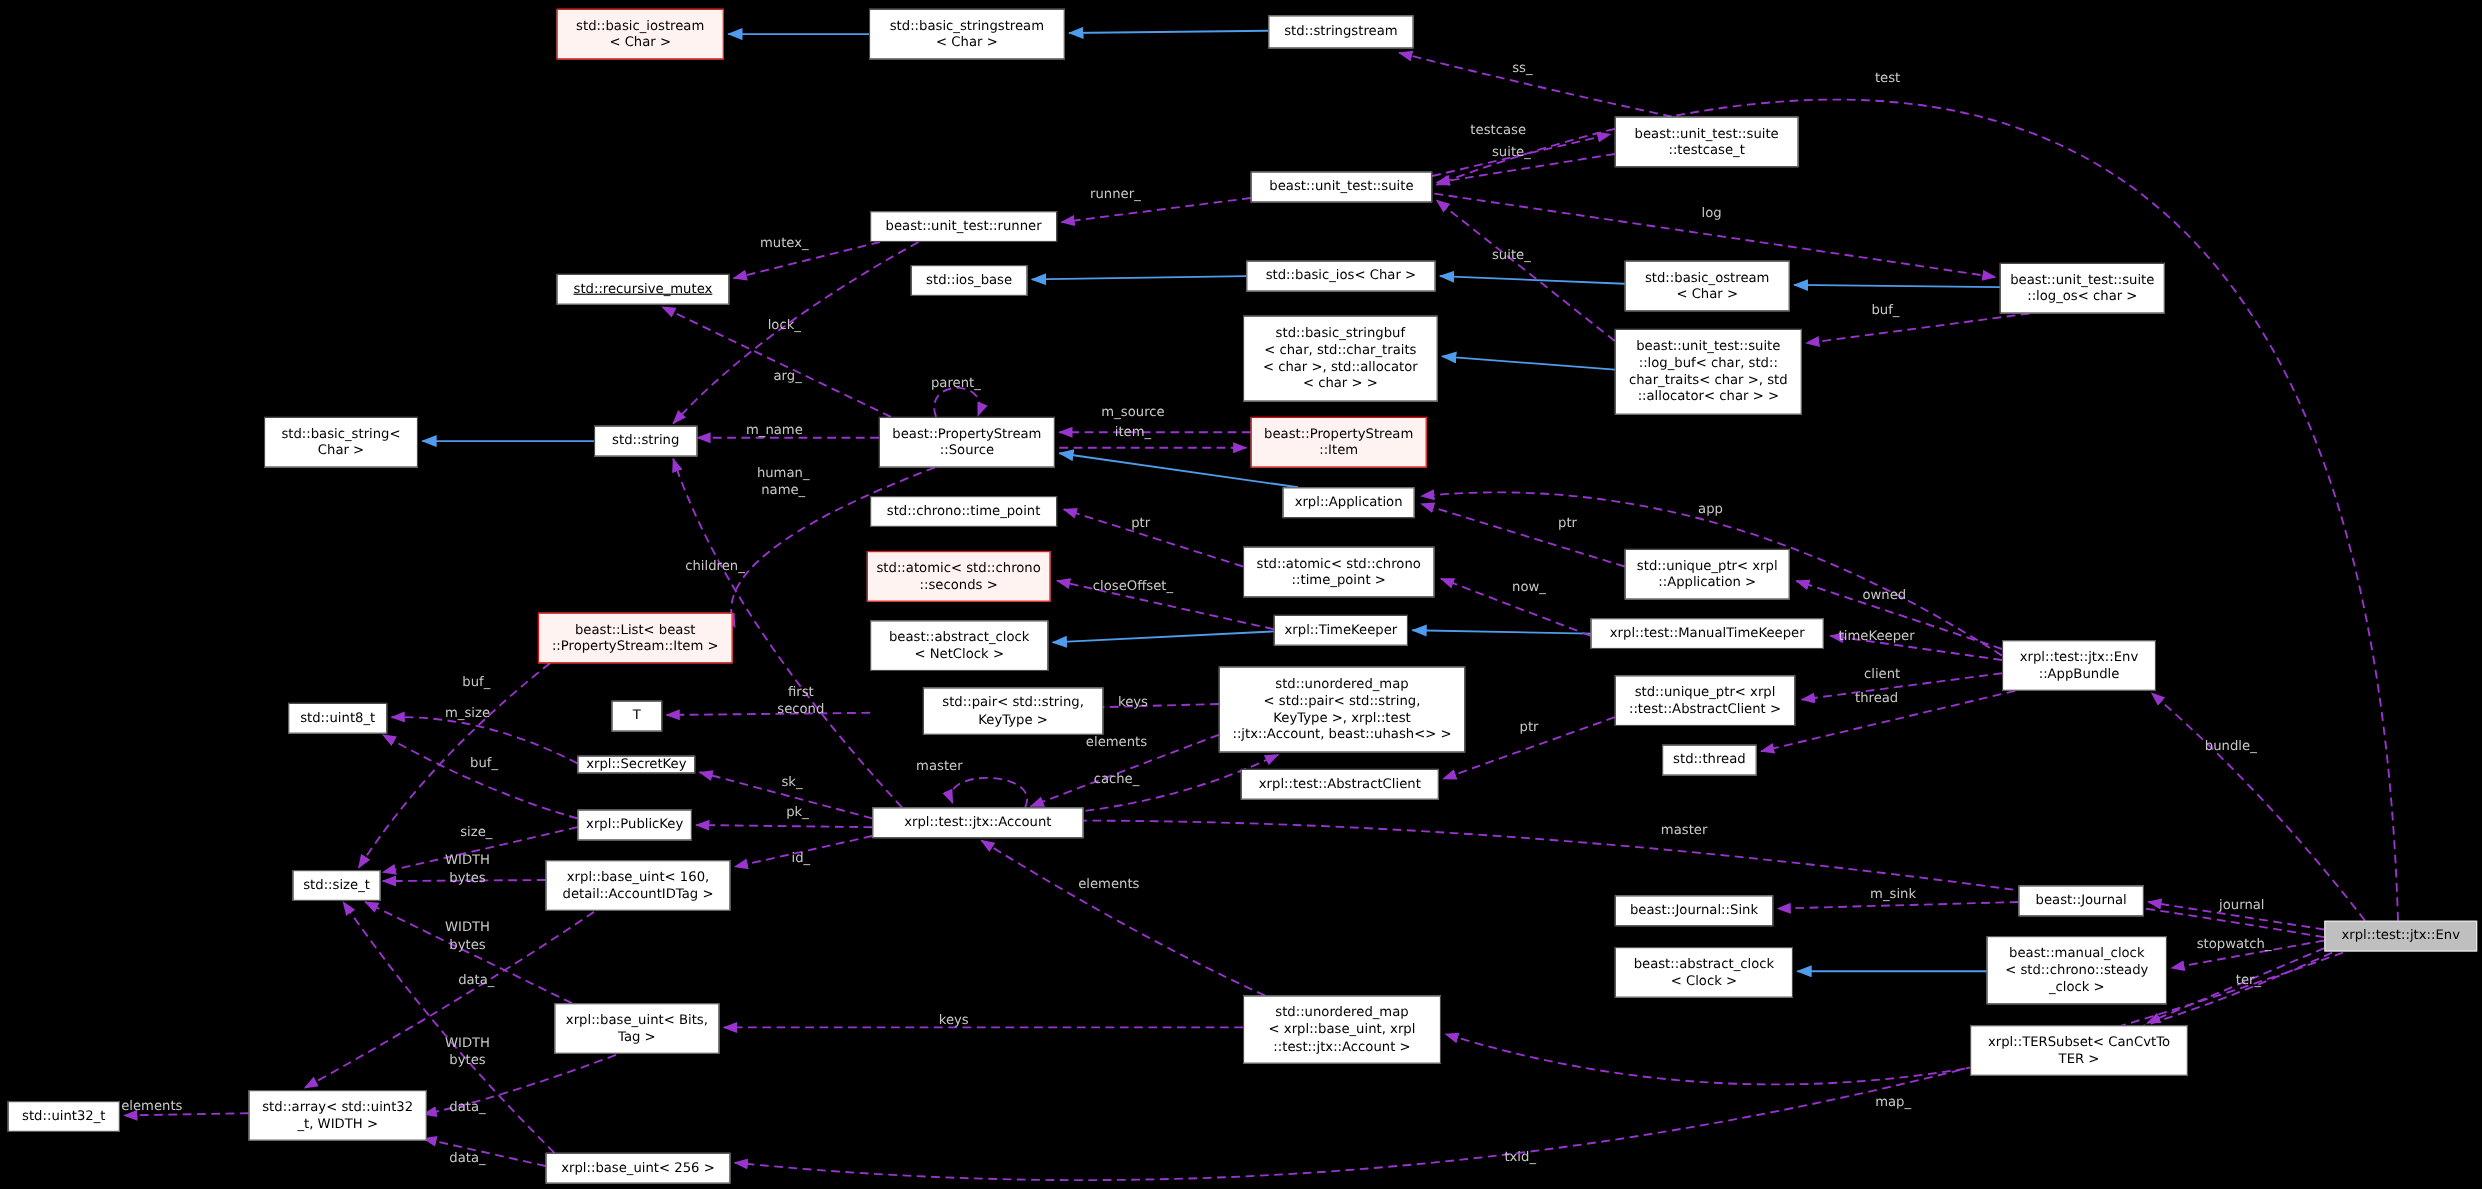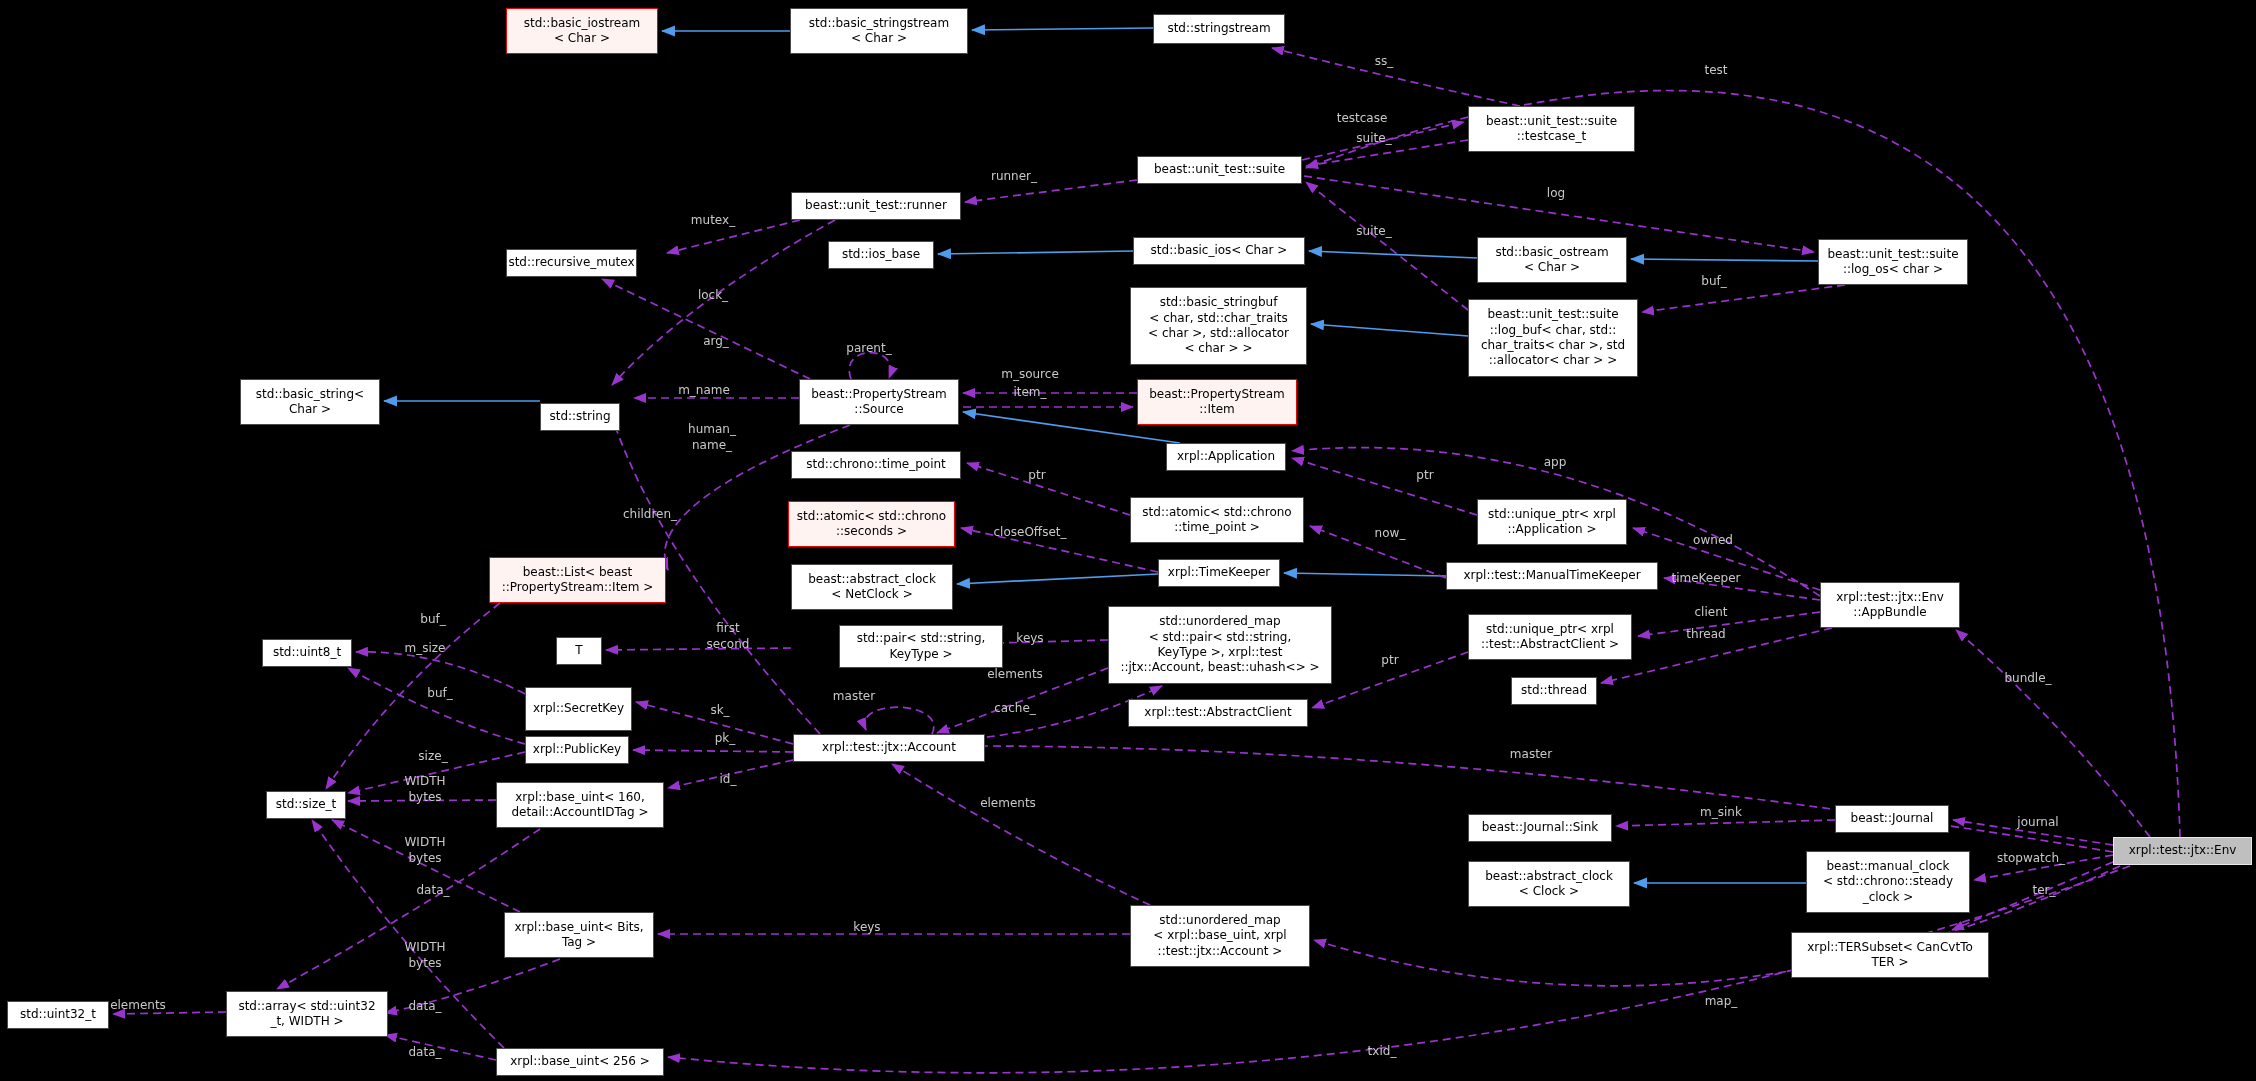--- a/index.html
+++ b/index.html
@@ -102,38 +102,38 @@
   <div id="nodes">
       <div class="node red" style="left: 506px; top: 8px; width: 152px; height: 46px;">std::basic_iostream
 &lt; Char &gt;</div>
       <div class="node" style="left: 790px; top: 8px; width: 178px; height: 46px;">std::basic_stringstream
 &lt; Char &gt;</div>
       <div class="node" style="left: 1153px; top: 14px; width: 132px; height: 30px;">std::stringstream</div>
       <div class="node" style="left: 1468px; top: 106px; width: 167px; height: 46px;">beast::unit_test::suite
 ::testcase_t</div>
       <div class="node" style="left: 1137px; top: 156px; width: 165px; height: 28px;">beast::unit_test::suite</div>
       <div class="node" style="left: 791px; top: 192px; width: 170px; height: 28px;">beast::unit_test::runner</div>
-      <div class="node" style="left: 506px; top: 249px; width: 131px; height: 28px;">std::recursive_mutex</div>
+      <div class="node" style="left: 506px; top: 249px; width: 157px; height: 28px; text-decoration: underline;">std::recursive_mutex</div>
       <div class="node" style="left: 828px; top: 241px; width: 106px; height: 28px;">std::ios_base</div>
       <div class="node" style="left: 1133px; top: 237px; width: 172px; height: 28px;">std::basic_ios&lt; Char &gt;</div>
       <div class="node" style="left: 1477px; top: 237px; width: 150px; height: 46px;">std::basic_ostream
 &lt; Char &gt;</div>
       <div class="node" style="left: 1818px; top: 239px; width: 150px; height: 46px;">beast::unit_test::suite
 ::log_os&lt; char &gt;</div>
       <div class="node" style="left: 1130px; top: 287px; width: 177px; height: 78px;">std::basic_stringbuf
 &lt; char, std::char_traits
 &lt; char &gt;, std::allocator
 &lt; char &gt; &gt;</div>
       <div class="node" style="left: 1468px; top: 299px; width: 170px; height: 78px;">beast::unit_test::suite
 ::log_buf&lt; char, std::
 char_traits&lt; char &gt;, std
 ::allocator&lt; char &gt; &gt;</div>
       <div class="node" style="left: 240px; top: 379px; width: 140px; height: 46px;">std::basic_string&lt;
 Char &gt;</div>
-      <div class="node" style="left: 540px; top: 387px; width: 80px; height: 28px; margin-top: 16px;">std::string</div>
+      <div class="node" style="left: 540px; top: 387px; width: 94px; height: 28px;">std::string</div>
       <div class="node" style="left: 799px; top: 379px; width: 160px; height: 46px;">beast::PropertyStream
 ::Source</div>
       <div class="node red" style="left: 1137px; top: 379px; width: 160px; height: 46px;">beast::PropertyStream
 ::Item</div>
       <div class="node" style="left: 1166px; top: 443px; width: 120px; height: 28px;">xrpl::Application</div>
       <div class="node" style="left: 791px; top: 451px; width: 170px; height: 28px;">std::chrono::time_point</div>
       <div class="node red" style="left: 788px; top: 501px; width: 167px; height: 46px;">std::atomic&lt; std::chrono
 ::seconds &gt;</div>
       <div class="node" style="left: 1130px; top: 497px; width: 174px; height: 46px;">std::atomic&lt; std::chrono
 ::time_point &gt;</div>
@@ -151,21 +151,21 @@
       <div class="node" style="left: 556px; top: 637px; width: 46px; height: 28px;">T</div>
       <div class="node" style="left: 791px; top: 625px; width: 164px; height: 43px; margin-left: 48px;">std::pair&lt; std::string,
 KeyType &gt;</div>
       <div class="node" style="left: 1108px; top: 606px; width: 224px; height: 78px;">std::unordered_map
 &lt; std::pair&lt; std::string,
 KeyType &gt;, xrpl::test
 ::jtx::Account, beast::uhash&lt;&gt; &gt;</div>
       <div class="node" style="left: 1468px; top: 614px; width: 164px; height: 46px;">std::unique_ptr&lt; xrpl
 ::test::AbstractClient &gt;</div>
       <div class="node" style="left: 1511px; top: 677px; width: 86px; height: 28px;">std::thread</div>
-      <div class="node" style="left: 525px; top: 687px; width: 107px; height: 44px;">xrpl::SecretKey</div>
+      <div class="node" style="left: 525px; top: 687px; width: 107px; height: 16px;">xrpl::SecretKey</div>
       <div class="node" style="left: 1128px; top: 699px; width: 180px; height: 28px;">xrpl::test::AbstractClient</div>
       <div class="node" style="left: 525px; top: 736px; width: 104px; height: 28px;">xrpl::PublicKey</div>
       <div class="node" style="left: 793px; top: 734px; width: 192px; height: 28px;">xrpl::test::jtx::Account</div>
       <div class="node" style="left: 266px; top: 791px; width: 80px; height: 28px;">std::size_t</div>
       <div class="node" style="left: 496px; top: 782px; width: 168px; height: 46px;">xrpl::base_uint&lt; 160,
 detail::AccountIDTag &gt;</div>
       <div class="node" style="left: 1468px; top: 814px; width: 144px; height: 28px;">beast::Journal::Sink</div>
       <div class="node" style="left: 1835px; top: 805px; width: 114px; height: 28px;">beast::Journal</div>
       <div class="node" style="left: 1468px; top: 861px; width: 162px; height: 46px;">beast::abstract_clock
 &lt; Clock &gt;</div>

